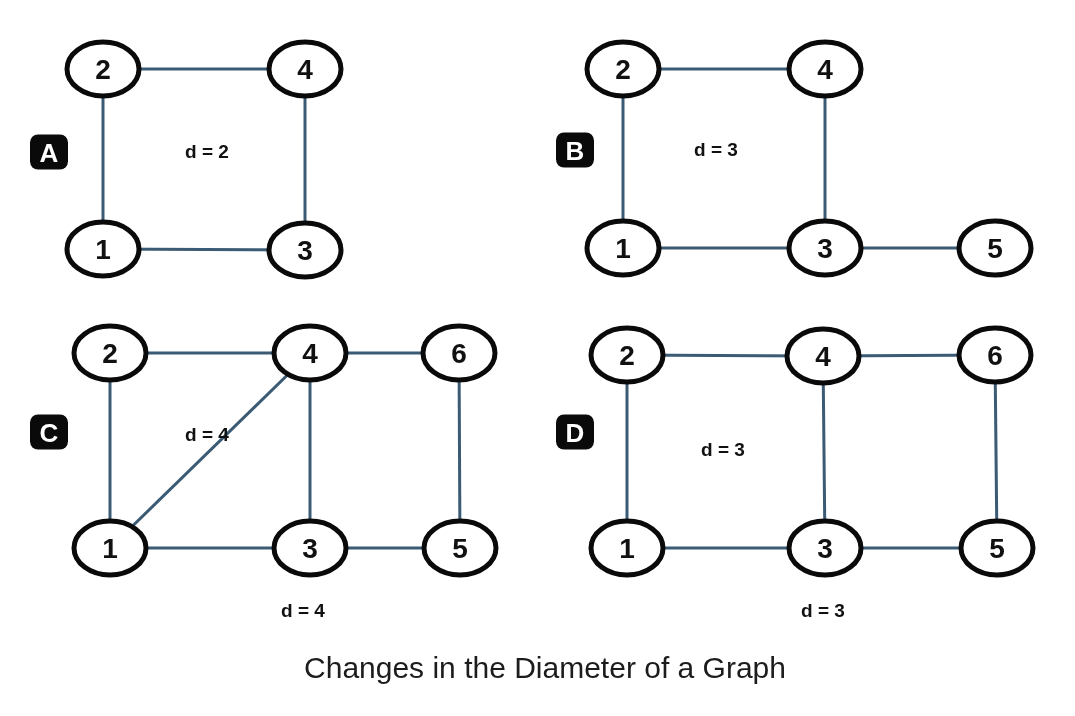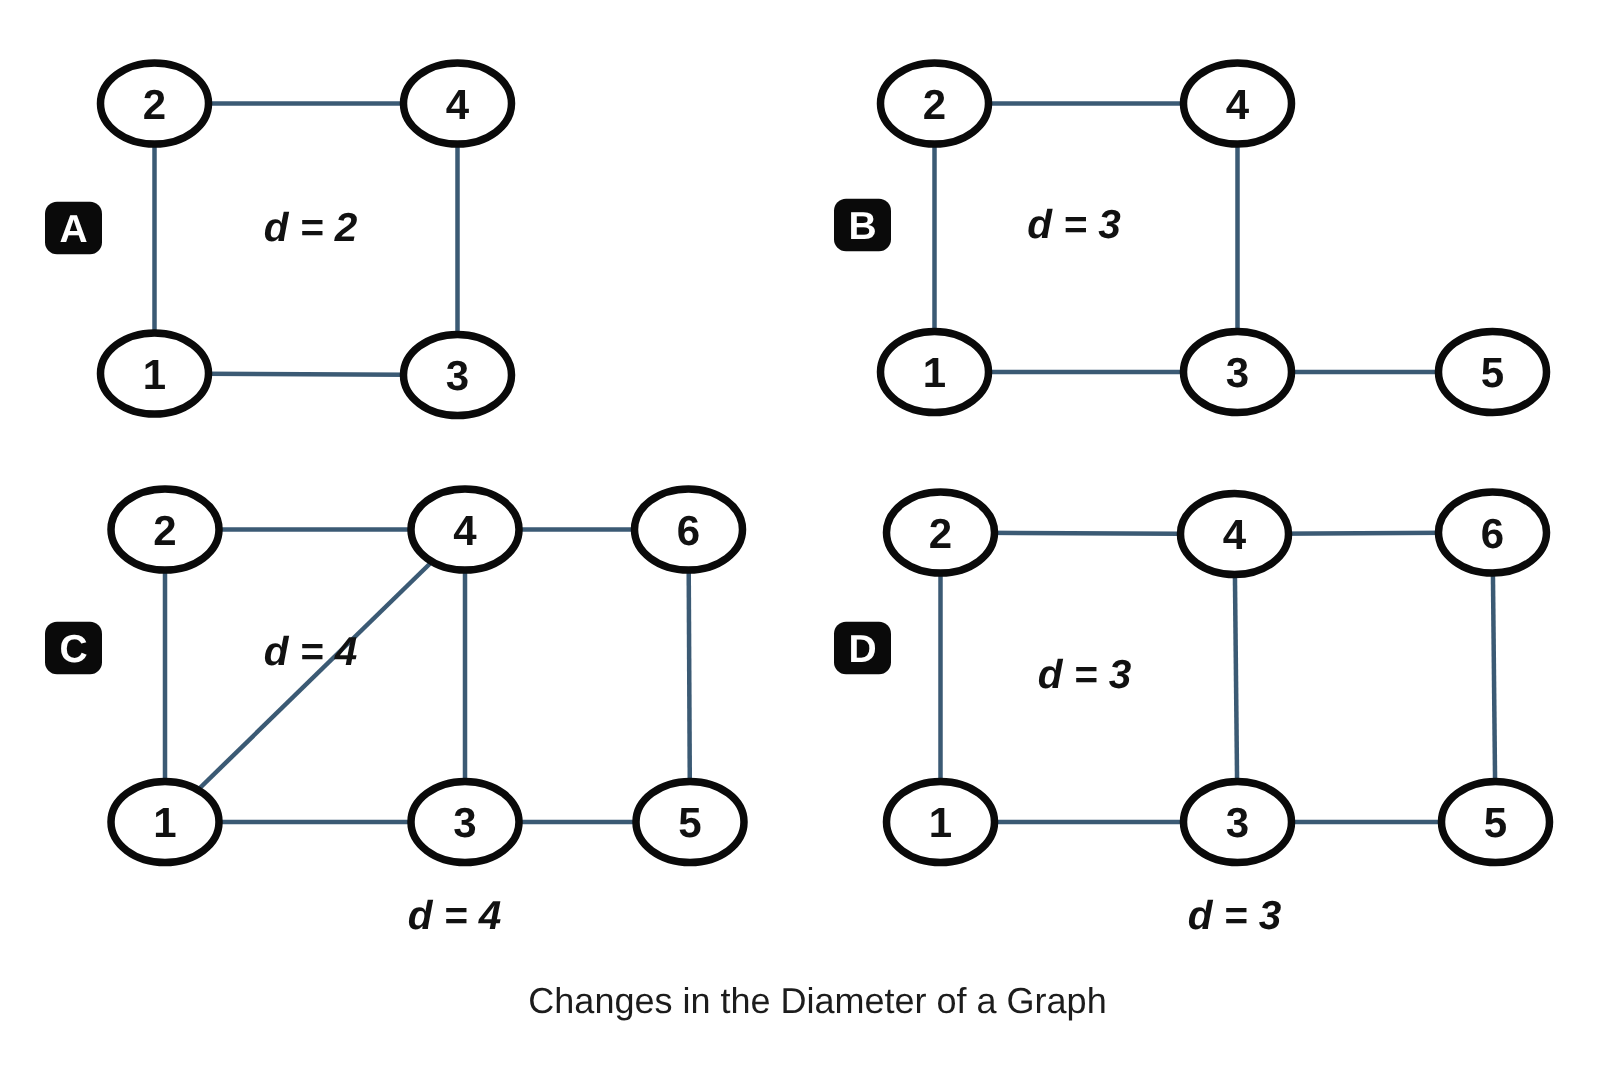--- a/index.html
+++ b/index.html
@@ -38,30 +38,29 @@
     align-items: center;
     justify-content: center;
     font-weight: bold;
     font-size: 26px;
     line-height: 1;
   }
   .d-label {
     position: absolute;
     transform: translate(-50%, -50%);
     font-weight: bold;
-    font-size: 27px;
+    font-size: 19px;
     color: #111111;
     white-space: nowrap;
-    font-style: italic;
   }
   .caption {
     position: absolute;
     transform: translate(-50%, -50%);
     font-weight: normal;
-    font-size: 24px;
+    font-size: 30px;
     color: #1c1c1c;
     white-space: nowrap;
   }
 </style>
 </head>
 <body>
 
 <div id="stage">
 
   <svg id="graph-canvas" width="1075" height="716" viewBox="0 0 1075 716">

